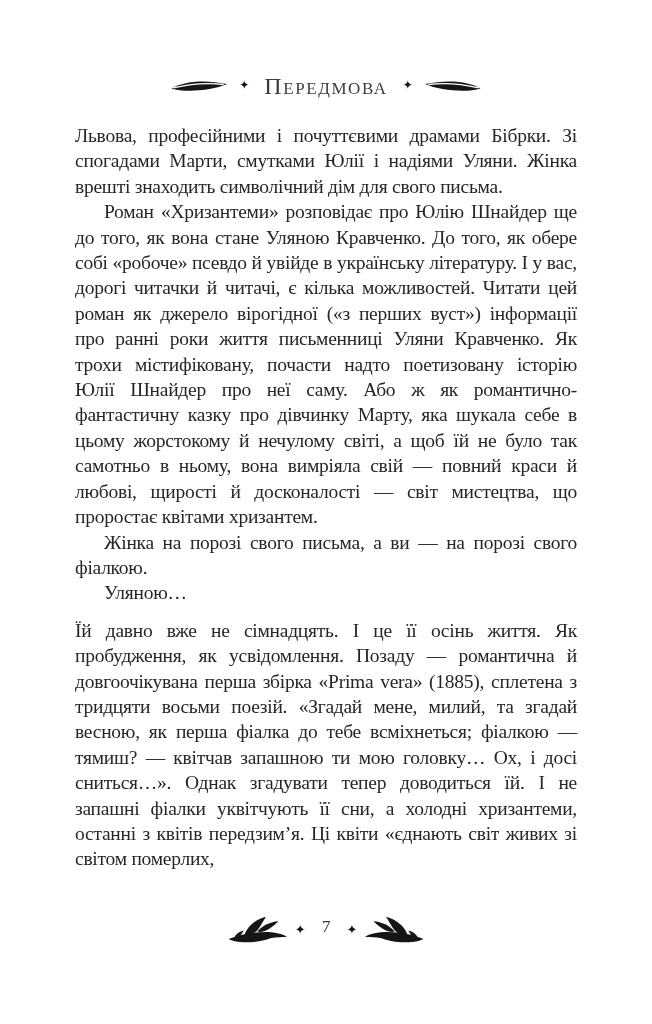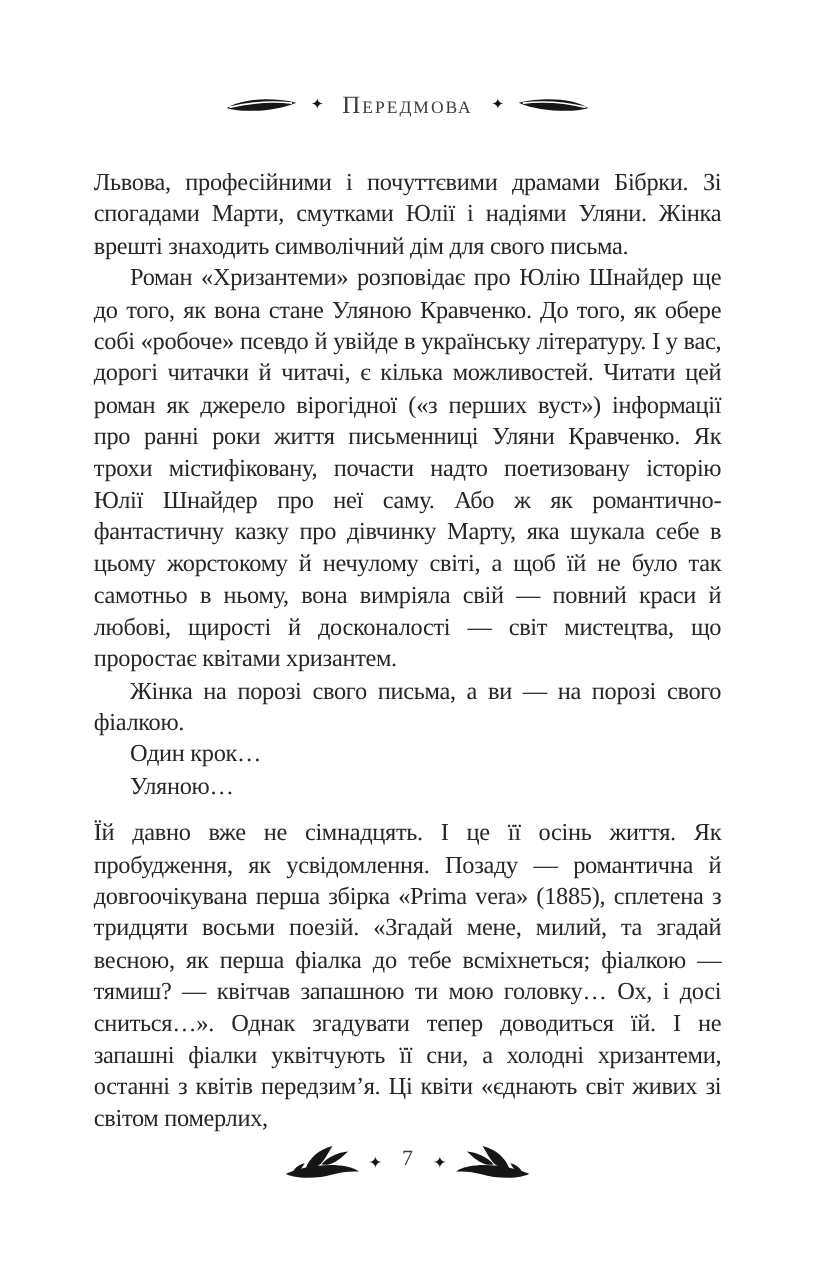--- a/index.html
+++ b/index.html
@@ -23,39 +23,39 @@
     left: 0;
     width: 652px;
     display: flex;
     justify-content: center;
     align-items: center;
     gap: 11px;
     color: #161616;
   }
   .chapter-title {
     font-variant: small-caps;
-    font-size: 20px;
+    font-size: 24px;
     letter-spacing: 1.6px;
     color: #3d3d3d;
     line-height: 1;
     padding: 0 4px;
   }
   .diamond {
     font-size: 12px;
     line-height: 1;
     color: #141414;
     transform: translateY(-1px);
   }
   .leaf-svg { display: block; }
   .mirror { transform: scaleX(-1); }
 
   
   .page-body {
     position: absolute;
-    top: 134px;
+    top: 123px;
     left: 75px;
     width: 502px;
     font-size: 19.5px;
     line-height: 25.4px;
     letter-spacing: -0.25px;
     text-align: justify;
     color: #262626;
   }
   .page-body p { margin: 0; }
   .page-body p.indent { text-indent: 29px; }
@@ -103,21 +103,20 @@
     <svg class="leaf-svg mirror" width="57" height="14" viewBox="0 0 60 14" aria-hidden="true">
       <path d="M0.5 9.5 C12 2.5 34 -0.5 59 5 C42 12.5 13 13.8 0.5 9.5 Z" fill="#161616"></path>
       <path d="M2.5 9 C20 4.8 40 3.6 55.5 5.4" stroke="#ffffff" stroke-width="1.4" fill="none"></path>
     </svg>
   </div>
 
   <div class="page-body">
     <p class="no-indent">Львова, професійними і почуттєвими драмами Бібрки. Зі спогадами Марти, смутками Юлії і надіями Уляни. Жінка врешті знаходить символічний дім для свого письма.</p>
     <p class="indent">Роман «Хризантеми» розповідає про Юлію Шнайдер ще до того, як вона стане Уляною Кравченко. До того, як обере собі «робоче» псевдо й увійде в українську літературу. І у вас, дорогі читачки й читачі, є кілька можливостей. Читати цей роман як джерело вірогідної («з перших вуст») інформації про ранні роки життя письменниці Уляни Кравченко. Як трохи містифіковану, почасти надто поетизовану історію Юлії Шнайдер про неї саму. Або ж як романтично-фантастичну казку про дівчинку Марту, яка шукала себе в цьому жорстокому й нечулому світі, а щоб їй не було так самотньо в ньому, вона вимріяла свій — повний краси й любові, щирості й досконалості — світ мистецтва, що проростає квітами хризантем.</p>
     <p class="indent">Жінка на порозі свого письма, а ви — на порозі свого фіалкою.</p>
-    <p class="indent">Один крок…</p>
     <p class="indent">Уляною…</p>
     <p class="no-indent section-gap">Їй давно вже не сімнадцять. І це її осінь життя. Як пробудження, як усвідомлення. Позаду — романтична й довгоочікувана перша збірка «Prima vera» (1885), сплетена з тридцяти восьми поезій. «Згадай мене, милий, та згадай весною, як перша фіалка до тебе всміхнеться; фіалкою — тямиш? — квітчав запашною ти мою головку… Ох, і досі сниться…». Однак згадувати тепер доводиться їй. І не запашні фіалки уквітчують її сни, а холодні хризантеми, останні з квітів передзим’я. Ці квіти «єднають світ живих зі світом померлих,</p>
   </div>
 
   <div class="page-footer">
     <svg class="branch-svg" width="64" height="32" viewBox="0 0 70 36" aria-hidden="true">
       <g fill="#161616">
         <path d="M2 27 C14 22 32 18 50 19.5 C58 20.2 64 22 68 25 C60 24.5 51 25.5 45 27.5 C34 31 18 31.5 9 29.5 C5.5 28.7 3 27.8 2 27 Z"></path>
         <path d="M20 22 C23 13 32 5 44 2 C40 8 37.5 14 33.5 18 C29.5 21.6 24 22.6 20 22 Z"></path>
         <path d="M34 18.5 C40 12 49 7.5 58 7 C53.5 11.5 48.5 15.5 43.5 17.8 C40.3 19.2 36.5 19.3 34 18.5 Z"></path>

